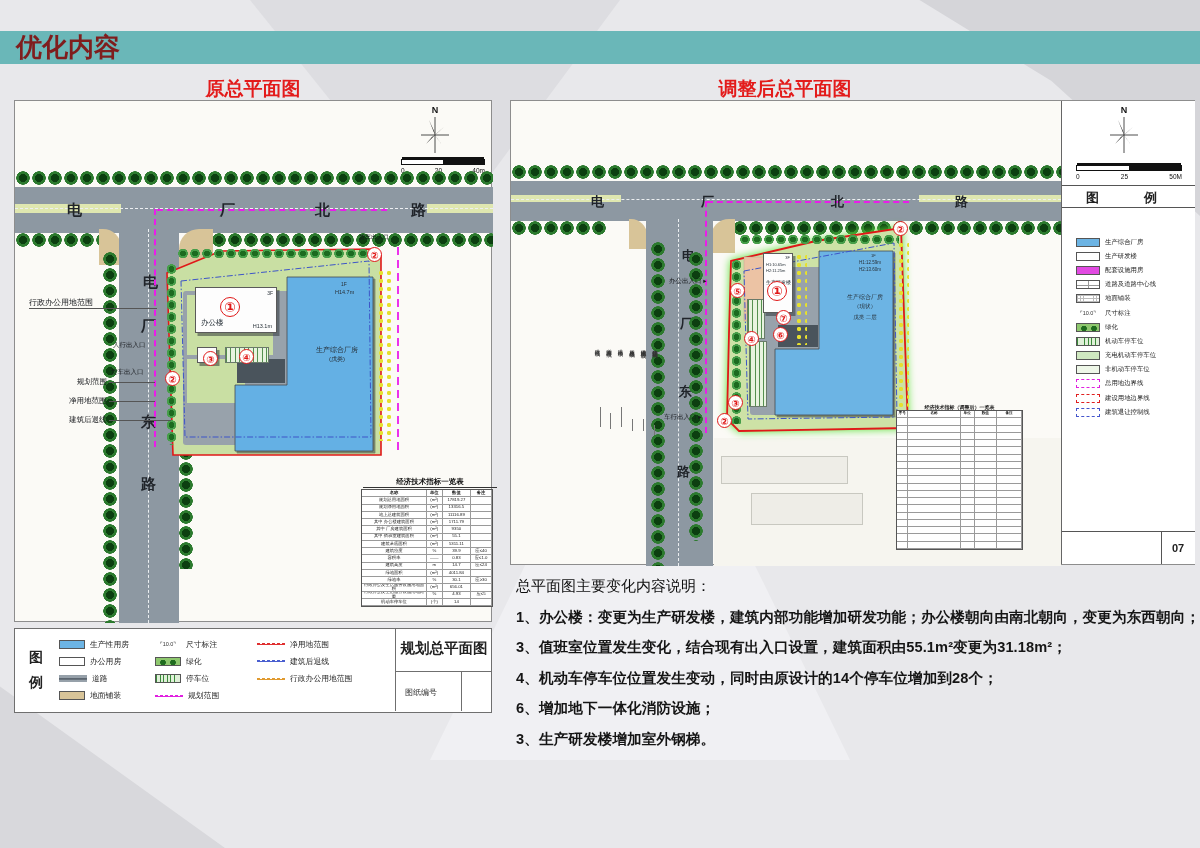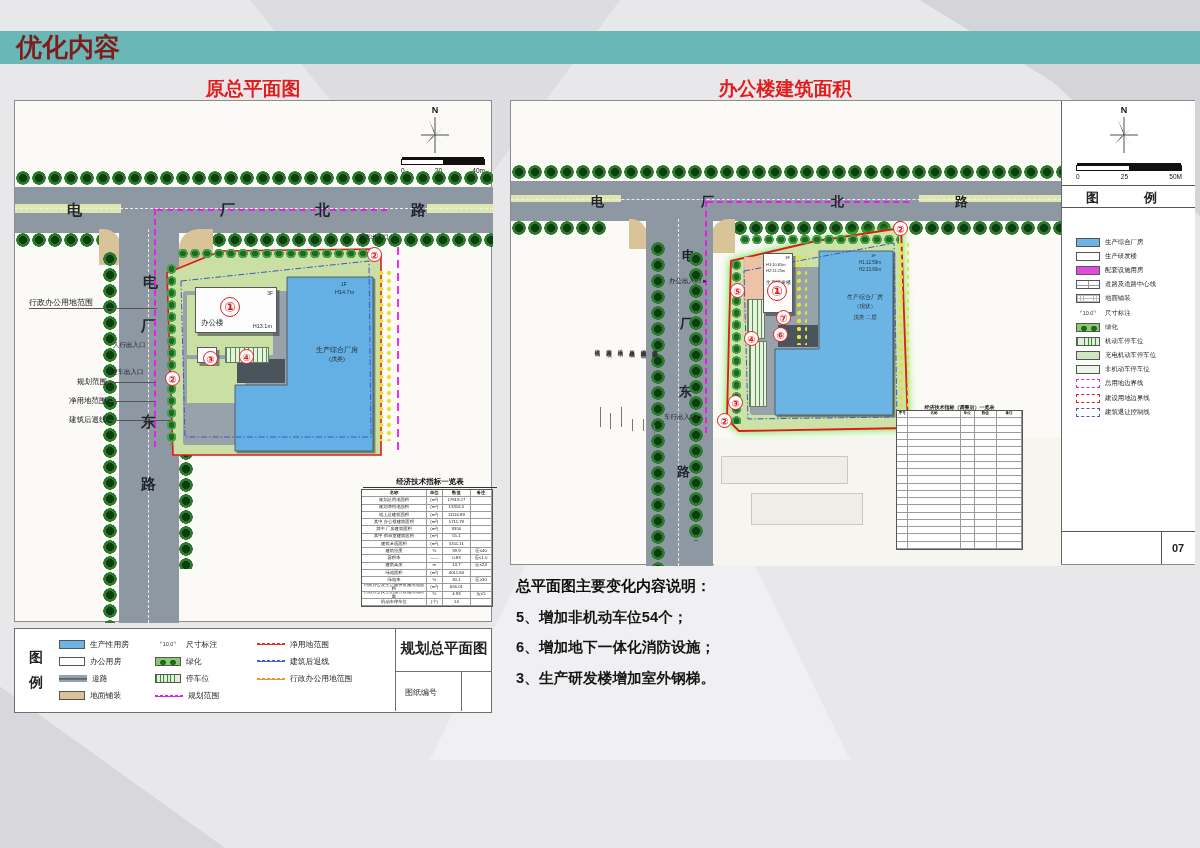--- a/index.html
+++ b/index.html
@@ -67,38 +67,38 @@
   .sym-dim::after{content:"⌜10.0⌝"}
   .sym-green{background:#8ec86e;background-image:radial-gradient(circle 3px at 7px 4.5px,#1e6b1e 0 2.6px,rgba(0,0,0,0) 3px),radial-gradient(circle 3px at 17px 4.5px,#1e6b1e 0 2.6px,rgba(0,0,0,0) 3px)}
   .sym-park{background:#dff0d8;background-image:repeating-linear-gradient(90deg,#3a8a3a 0 .9px,rgba(0,0,0,0) .9px 3.6px)}
   .sym-park-ev{background:#cfe8c0}
   .sym-park-nm{background:#eef7e8}
   .box-dash{width:22px;height:9px;border:1px dashed;box-sizing:border-box;background:#fff}
   .box-magenta{border-color:#e020e0}.box-red{border-color:#e02020}.box-blue{border-color:#4455cc}
   .line-dash{width:28px;height:0;border-top:1.8px dashed;flex:0 0 auto}
   .lm{border-color:#e020e0}.lr{border-color:#e03030}.lb{border-color:#4a5fd0}.lo{border-color:#e09a30}
   
-  .note-title{font-size:15px;font-weight:700;color:#0e0e0e}
+  .note-title{font-size:15px;font-weight:400;color:#0e0e0e}
   .note-line{font-size:14.6px;font-weight:700;color:#151515;margin-top:11.5px;white-space:nowrap;letter-spacing:.1px}
   .note-conclusion{font-size:14.8px;font-weight:800;color:#e01313;margin-top:13px}
   .bldg-text{position:absolute;color:#273038;white-space:nowrap}
 </style>
 </head>
 <body>
 
 <div class="deco d1"></div>
 <div class="deco d2"></div>
 <div class="deco d3"></div>
 <div class="deco d4"></div>
 
 <div class="abs header-bar">
   <span>优化内容</span>
 </div>
 <div class="abs plan-title" style="left:14px;width:478px">原总平面图</div>
-<div class="abs plan-title" style="left:510px;width:550px">办公楼建筑面积</div>
+<div class="abs plan-title" style="left:510px;width:550px">调整后总平面图</div>
 
 <div class="abs panel" style="left:14px;top:100px;width:478px;height:522px">
 
   <div class="abs" style="left:404px;top:4px;width:32px">
     <div class="north-n">N</div>
     <svg width="32" height="40" viewBox="0 0 32 40">
       <line x1="16" y1="2" x2="16" y2="38" stroke="#222" stroke-width="0.8"></line>
       <line x1="2" y1="20" x2="30" y2="20" stroke="#222" stroke-width="0.8"></line>
       <polygon points="16,20 10,5 15,16" fill="#000"></polygon>
       <polygon points="16,20 25,12 18,18" fill="#000"></polygon>
@@ -646,17 +646,19 @@
     <div class="abs" style="left:0;top:430px;width:133px;border-top:1px solid #555"></div>
     <div class="abs" style="left:99px;top:430px;height:33px;border-left:1px solid #555"></div>
     <div class="abs" style="left:99px;top:430px;width:34px;height:33px;display:flex;align-items:center;justify-content:center;font-size:11px;font-weight:700">07</div>
   </div>
 </div>
 
 <div class="abs" style="left:516px;top:577px;width:676px">
   <div class="note-title">总平面图主要变化内容说明：</div>
   <div>
 
-      <div class="note-line">5、增加非机动车位54个；</div>
+  <div class="note-line">1、办公楼：变更为生产研发楼，建筑内部功能增加研发功能；办公楼朝向由南北朝向，变更为东西朝向；</div>
+      <div class="note-line">3、值班室位置发生变化，结合现有出入口设置，建筑面积由55.1m²变更为31.18m²；</div>
+      <div class="note-line">4、机动车停车位位置发生变动，同时由原设计的14个停车位增加到28个；</div>
       <div class="note-line">6、增加地下一体化消防设施；</div>
       <div class="note-line">3、生产研发楼增加室外钢梯。</div>
     </div>
 </div>
 
 </body></html>

